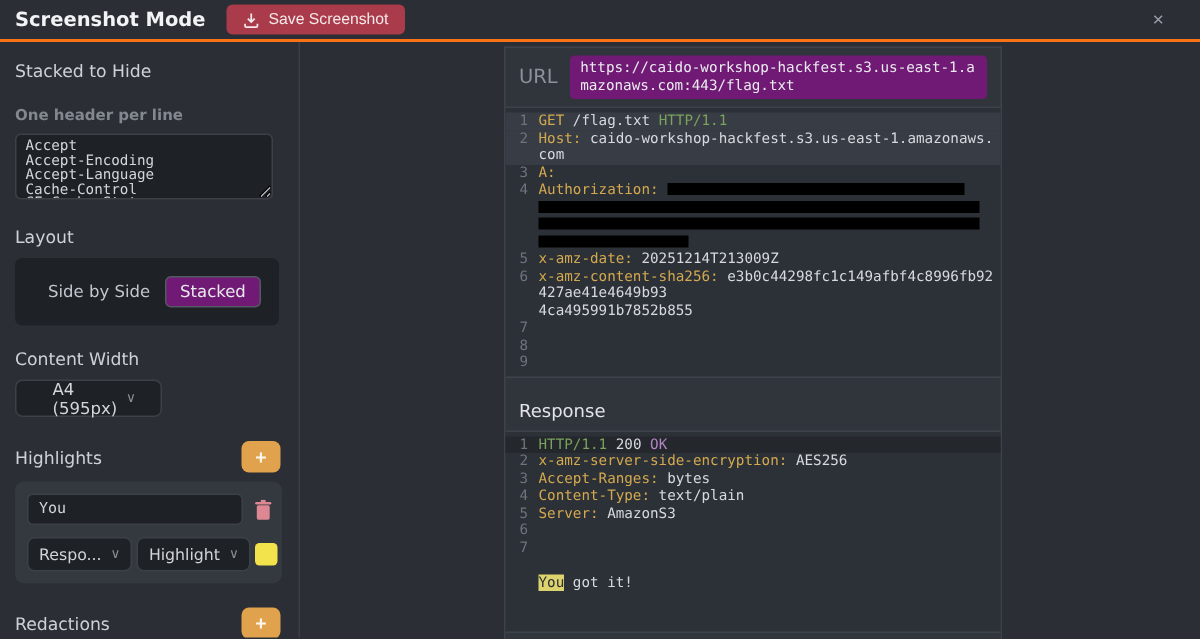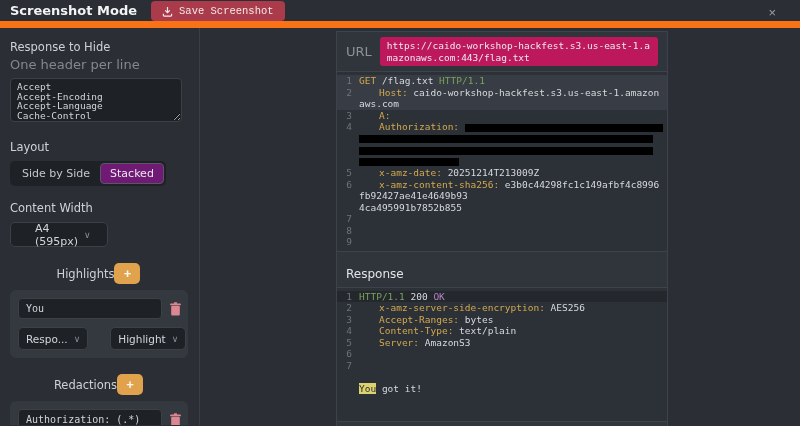--- a/index.html
+++ b/index.html
@@ -9,123 +9,123 @@
     font-family:"DejaVu Sans","Liberation Sans",sans-serif;
     color:#d5d8dd;
     font-size:11.5px;
     -webkit-font-smoothing:antialiased;
   }
   .mono { font-family:"DejaVu Sans Mono","Liberation Mono",monospace; }
 
   
   .topbar {
     height:28px; display:flex; align-items:center;
-    padding:0 10px; border-bottom:7px solid #f97316; position:relative;
+    padding:0 10px; border-bottom:2px solid #f97316; position:relative;
   }
   .topbar-title { font-weight:bold; font-size:13px; color:#f2f3f5; }
   .save-btn {
     margin-left:14px; display:flex; align-items:flex-end; gap:6px;
     background:var(--save-button,#a93b4a); color:#f4e9ea;
     border:none; border-radius:4px; padding:4px 11px; font-size:10.5px;
-    cursor:pointer; font-family:Liberation Mono, monospace;
+    cursor:pointer; font-family:Liberation Sans, sans-serif;
   }
   .save-btn svg { display:block; }
   .close-btn {
     position:absolute; right:24px; top:6px; color:#9aa0a8;
     font-size:13px; line-height:14px; cursor:pointer; background:none; border:none;
   }
 
   
   .page-body { display:flex; height:397px; }
   .sidebar {
     width:200px; flex:0 0 200px; border-right:1px solid #3a3e45;
     padding:12px 12px 0 10px; overflow:hidden;
   }
   .main { flex:1; position:relative; }
 
   
   .sec-label { color:#ced1d6; font-size:11.5px; }
-  .sec-hint { color:#83888f; font-size:13px; margin-top:3px; }
+  .sec-hint { color:#83888f; font-size:10px; margin-top:18px;font-weight:bold; }
   .headers-textarea {
     margin-top:6px; width:172px; height:44px;
     background:#1e2126; color:#d2d5da; border:1px solid #3c4047; border-radius:4px;
     font-family:"DejaVu Sans Mono","Liberation Mono",monospace;
     font-size:9.5px; line-height:9.5px; padding:3px 6px; resize:both; overflow:hidden;
   }
   .mt16 { margin-top:15px; } .mt18 { margin-top:16px; }
   .toggle-group {
     display:inline-flex; align-items:center; background:#1e2126;
-    border-radius:5px; padding:2px; margin-top:7px;
+    border-radius:5px; padding:12px; margin-top:7px;
   }
   .toggle-opt { padding:4px 10px; font-size:11px; color:#c3c7cd; border-radius:4px; cursor:pointer; }
   .toggle-opt.selected { background:#701a75; border:1px solid #545962; padding:3px 9px; color:#e8eaed; }
 
   .select {
     display:flex; align-items:center; justify-content:space-between;
     background:#1e2126; border:1px solid #3c4047; border-radius:5px;
     height:25px; padding:0 24px; cursor:pointer; color:#d2d5da; font-size:11px;
   }
   .select .chev { color:#8a8f97; font-size:9px; margin-left:6px; }
   .cw-select { width:98px; margin-top:7px; }
 
-  .sec-header-row { display:flex; align-items:center; justify-content:center; }
+  .sec-header-row { display:flex; align-items:center; justify-content:space-between; }
   .add-btn {
     width:26px; height:21px; border:none; border-radius:5px;
     background:var(--accent-orange,#e0a24c); color:#fdf6ec;
     font-size:13px; font-weight:bold; line-height:19px; cursor:pointer;
   }
   .rule-card {
     margin-top:6px; background:#34383f; border-radius:6px; padding:8px; width:178px;
   }
   .rule-row { display:flex; align-items:center; gap:7px; }
   .rule-input {
     flex:1; height:21px; background:#1e2126; border:1px solid #3c4047; border-radius:4px;
     color:#d2d5da; font-size:10px; padding:0 7px;
     font-family:"DejaVu Sans Mono","Liberation Mono",monospace;
   }
   .trash-btn { background:none; border:none; cursor:pointer; padding:0; line-height:0; }
-  .rule-selects { margin-top:8px; display:flex; align-items:center; gap:22px; }
+  .rule-selects { margin-top:8px; display:flex; align-items:center; gap:3px; }
   .sm-select { height:23px; font-size:10.5px; padding:0 7px; border-radius:5px; }
   .swatch { width:15px; height:15px; border-radius:3px; flex:0 0 15px; }
   .swatch-yellow { background:var(--highlight-yellow,#f2e34d); }
 
   
   .preview-panel {
     position:absolute; left:136px; top:3px; width:332px; height:400px;
     background:#30343b; border-left:1px solid #3e424a; border-right:1px solid #3e424a;
     border-top:1px solid #3e424a; display:flex; flex-direction:column;
   }
   .url-row {
     display:flex; align-items:center; gap:8px; padding:5px 9px;
     border-bottom:1px solid #3e424a;
   }
   .url-label { color:#8d929a; font-size:13px; flex:0 0 auto; }
   .url-value {
-    flex:1; background:#be185d; border-radius:3px; padding:3px 7px;
+    flex:1; background:#701a75; border-radius:3px; padding:3px 7px;
     color:#e9ebee; font-size:9.5px; line-height:11.5px; word-break:break-all;
   }
   .section-title {
     padding:6px 9px; font-size:12px; color:#e2e4e8;
     border-bottom:1px solid #3e424a;
   }
   .section-gap { height:10px; border-top:1px solid #3e424a; }
   .editor {
     background:#2c3037; padding:3px 0; font-size:9.5px; line-height:11.5px;
     font-family:"DejaVu Sans Mono","Liberation Mono",monospace;
   }
   .editor.grow { flex:1; border-bottom:1px solid #3e424a; }
   .code-line { display:flex; min-height:11.5px; }
   .code-line.lt { background:#383c44; }
   .code-line.dk { background:#24272c; }
   .gutter {
     flex:0 0 22px; text-align:right; padding-right:7px; color:#6e737c; user-select:none;
   }
   .code-content { flex:1; white-space:pre-wrap; word-break:break-all; padding-right:4px; }
   .tok-method { color:var(--syntax-method,#d3a94f); }
-  .tok-header { color:var(--syntax-header,#d3a94f);margin-left:20px; }
+  .tok-header { color:var(--syntax-header,#d3a94f); }
   .tok-version { color:var(--syntax-version,#7aa35e); }
   .tok-status { color:var(--syntax-status,#b584c5); }
   .tok-plain { color:var(--syntax-plain,#d6d9dd); }
   .tok-hl { background:var(--body-highlight,#ddd36e); color:#2b2e33; }
   .tok-bar { display:inline-block; height:8px; background:#000; vertical-align:middle; }
   .panel-footer { height:9px; background:#31353c; }
 </style>
 </head>
 <body>
 
@@ -140,21 +140,21 @@
     </span>
     <span>Save Screenshot</span>
   </button>
   <button class="close-btn">×</button>
 </div>
 
 <div class="page-body">
 
   <div class="sidebar">
 
-    <div class="sec-label">Response to Hide</div>
+    <div class="sec-label">Stacked to Hide</div>
     <div class="sec-hint">One header per line</div>
     <textarea class="headers-textarea" spellcheck="false" style="">Accept
 Accept-Encoding
 Accept-Language
 Cache-Control
 CF-Cache-Status</textarea>
 
     <div class="sec-label mt16">Layout</div>
     <div class="toggle-group">
       <span class="toggle-opt">Side by Side</span>

